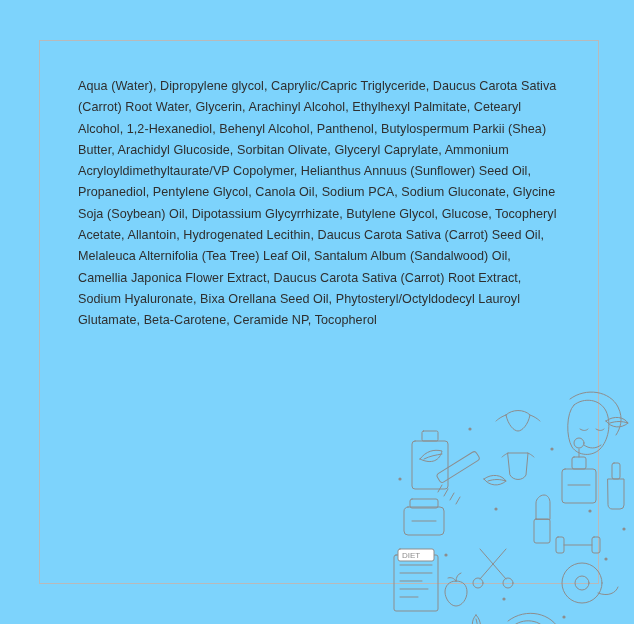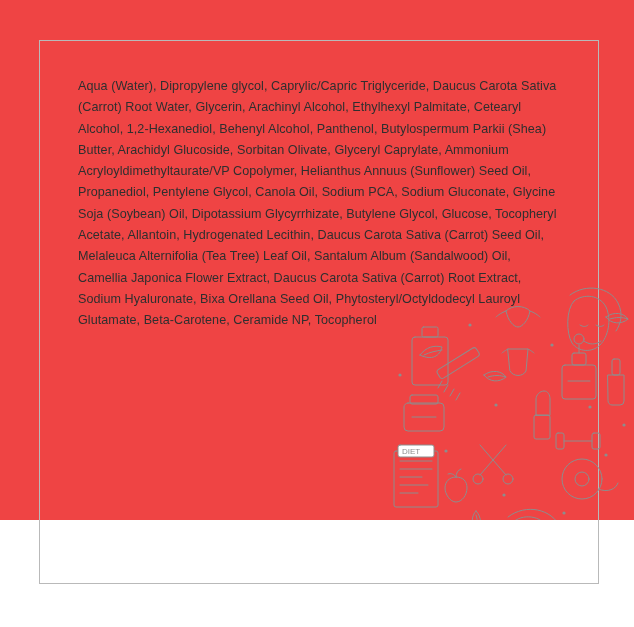--- a/index.html
+++ b/index.html
@@ -9,22 +9,22 @@
   body {
     width: 634px;
     height: 627px;
     background: #ffffff;
     font-family: "Liberation Sans", sans-serif;
     overflow: hidden;
   }
   .page {
     position: relative;
     width: 634px;
-    height: 520px;
-    background: #ef4444;
+    height: 624px;
+    background: #7dd3fc;
   }
   
   .card-frame {
     position: absolute;
     left: 39px;
     top: 40px;
     width: 560px;
     height: 544px;
     border: 1px solid #b9b9b9;
     box-sizing: border-box;

